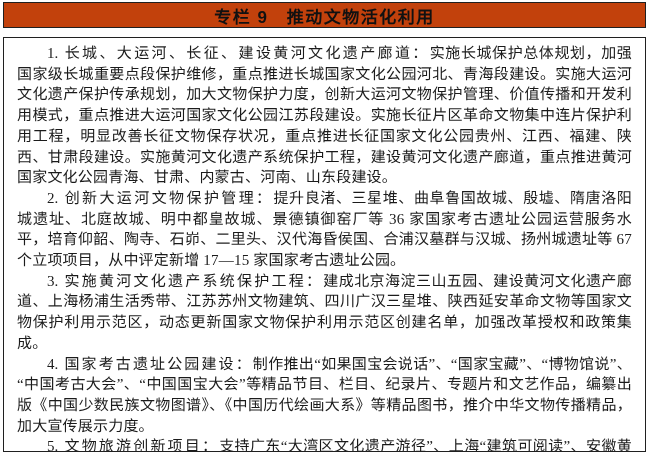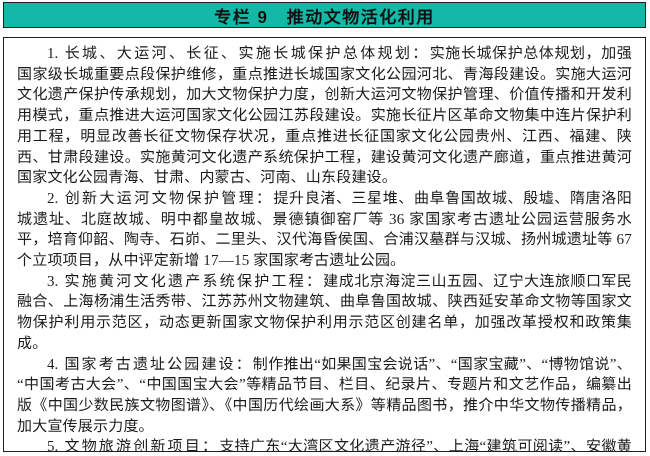--- a/index.html
+++ b/index.html
@@ -21,21 +21,21 @@
     position: absolute;
     left: 3px;
     top: 2px;
     width: 643px;
     height: 26px;
     border: 1.5px solid #1f1f1f;
     box-sizing: border-box;
     display: flex;
     align-items: center;
     justify-content: center;
-    background: #14b8a6;
+    background: #c2410c;
   }
   .panel-title {
     margin: 0;
     font-family: "Liberation Sans", sans-serif;
     font-weight: bold;
     font-size: 17px;
     letter-spacing: 1.5px;
     color: #111111;
     white-space: nowrap;
   }
@@ -76,25 +76,25 @@
 <body>
 
 <div class="page">
 
   <div class="title-box">
     <h1 class="panel-title">专栏 9　推动文物活化利用</h1>
   </div>
 
   <div class="body-box">
 
-    <p class="item"><span class="num">1.</span><span class="lead">长城、大运河、长征、实施长城保护总体规划：</span><span class="text">实施长城保护总体规划，加强国家级长城重要点段保护维修，重点推进长城国家文化公园河北、青海段建设。实施大运河文化遗产保护传承规划，加大文物保护力度，创新大运河文物保护管理、价值传播和开发利用模式，重点推进大运河国家文化公园江苏段建设。实施长征片区革命文物集中连片保护利用工程，明显改善长征文物保存状况，重点推进长征国家文化公园贵州、江西、福建、陕西、甘肃段建设。实施黄河文化遗产系统保护工程，建设黄河文化遗产廊道，重点推进黄河国家文化公园青海、甘肃、内蒙古、河南、山东段建设。</span></p>
+    <p class="item"><span class="num">1.</span><span class="lead">长城、大运河、长征、建设黄河文化遗产廊道：</span><span class="text">实施长城保护总体规划，加强国家级长城重要点段保护维修，重点推进长城国家文化公园河北、青海段建设。实施大运河文化遗产保护传承规划，加大文物保护力度，创新大运河文物保护管理、价值传播和开发利用模式，重点推进大运河国家文化公园江苏段建设。实施长征片区革命文物集中连片保护利用工程，明显改善长征文物保存状况，重点推进长征国家文化公园贵州、江西、福建、陕西、甘肃段建设。实施黄河文化遗产系统保护工程，建设黄河文化遗产廊道，重点推进黄河国家文化公园青海、甘肃、内蒙古、河南、山东段建设。</span></p>
 
     <p class="item"><span class="num">2.</span><span class="lead">创新大运河文物保护管理：</span><span class="text">提升良渚、三星堆、曲阜鲁国故城、殷墟、隋唐洛阳城遗址、北庭故城、明中都皇故城、景德镇御窑厂等 36 家国家考古遗址公园运营服务水平，培育仰韶、陶寺、石峁、二里头、汉代海昏侯国、合浦汉墓群与汉城、扬州城遗址等 67 个立项项目，从中评定新增 17—15 家国家考古遗址公园。</span></p>
 
-    <p class="item"><span class="num">3.</span><span class="lead">实施黄河文化遗产系统保护工程：</span><span class="text">建成北京海淀三山五园、辽宁大连旅顺口军民融合、上海杨浦生活秀带、江苏苏州文物建筑、曲阜鲁国故城、陕西延安革命文物等国家文物保护利用示范区，动态更新国家文物保护利用示范区创建名单，加强改革授权和政策集成。</span></p>
+    <p class="item"><span class="num">3.</span><span class="lead">实施黄河文化遗产系统保护工程：</span><span class="text">建成北京海淀三山五园、建设黄河文化遗产廊道、上海杨浦生活秀带、江苏苏州文物建筑、四川广汉三星堆、陕西延安革命文物等国家文物保护利用示范区，动态更新国家文物保护利用示范区创建名单，加强改革授权和政策集成。</span></p>
 
     <p class="item"><span class="num">4.</span><span class="lead">国家考古遗址公园建设：</span><span class="text">制作推出“如果国宝会说话”、“国家宝藏”、“博物馆说”、“中国考古大会”、“中国国宝大会”等精品节目、栏目、纪录片、专题片和文艺作品，编纂出版《中国少数民族文物图谱》、《中国历代绘画大系》等精品图书，推介中华文物传播精品，加大宣传展示力度。</span></p>
 
     <p class="item"><span class="num">5.</span><span class="lead">文物旅游创新项目：</span><span class="text">支持广东“大湾区文化遗产游径”、上海“建筑可阅读”、安徽黄山古村落研学旅行等文物旅游探索。积极推广敦煌研究院“负责任旅游”等文物旅游模式。</span></p>
 
   </div>
 
 </div>
 
 </body></html>

